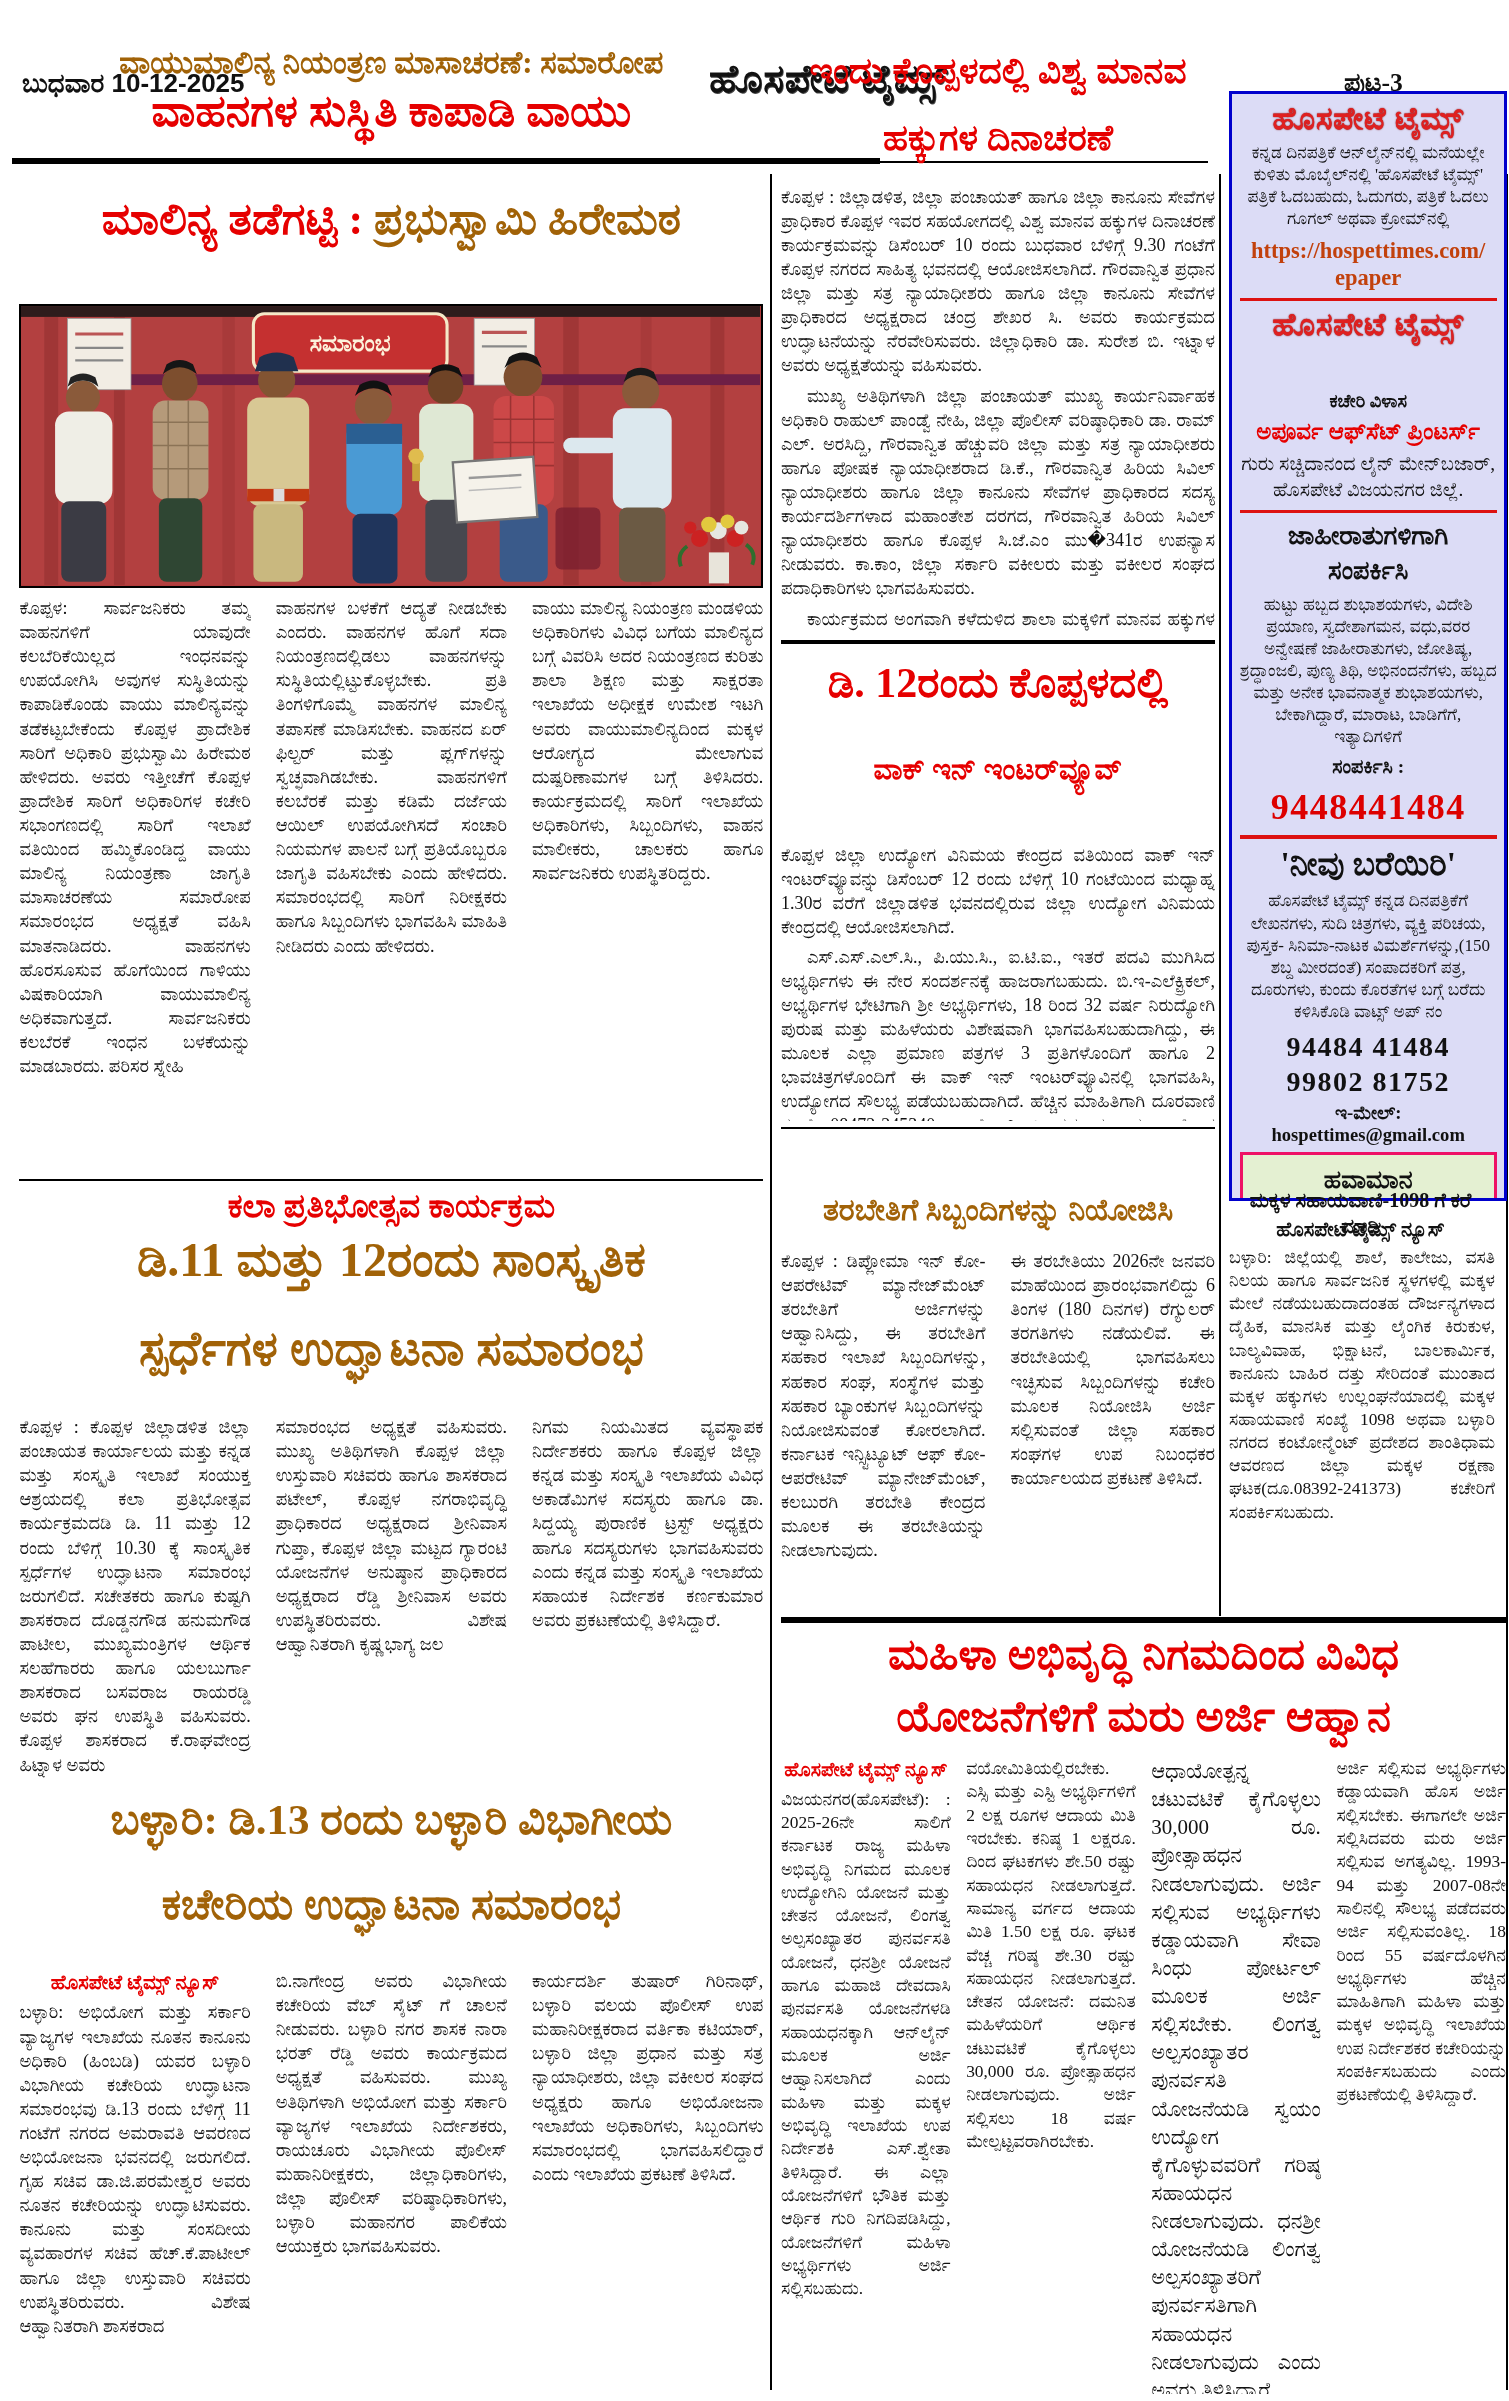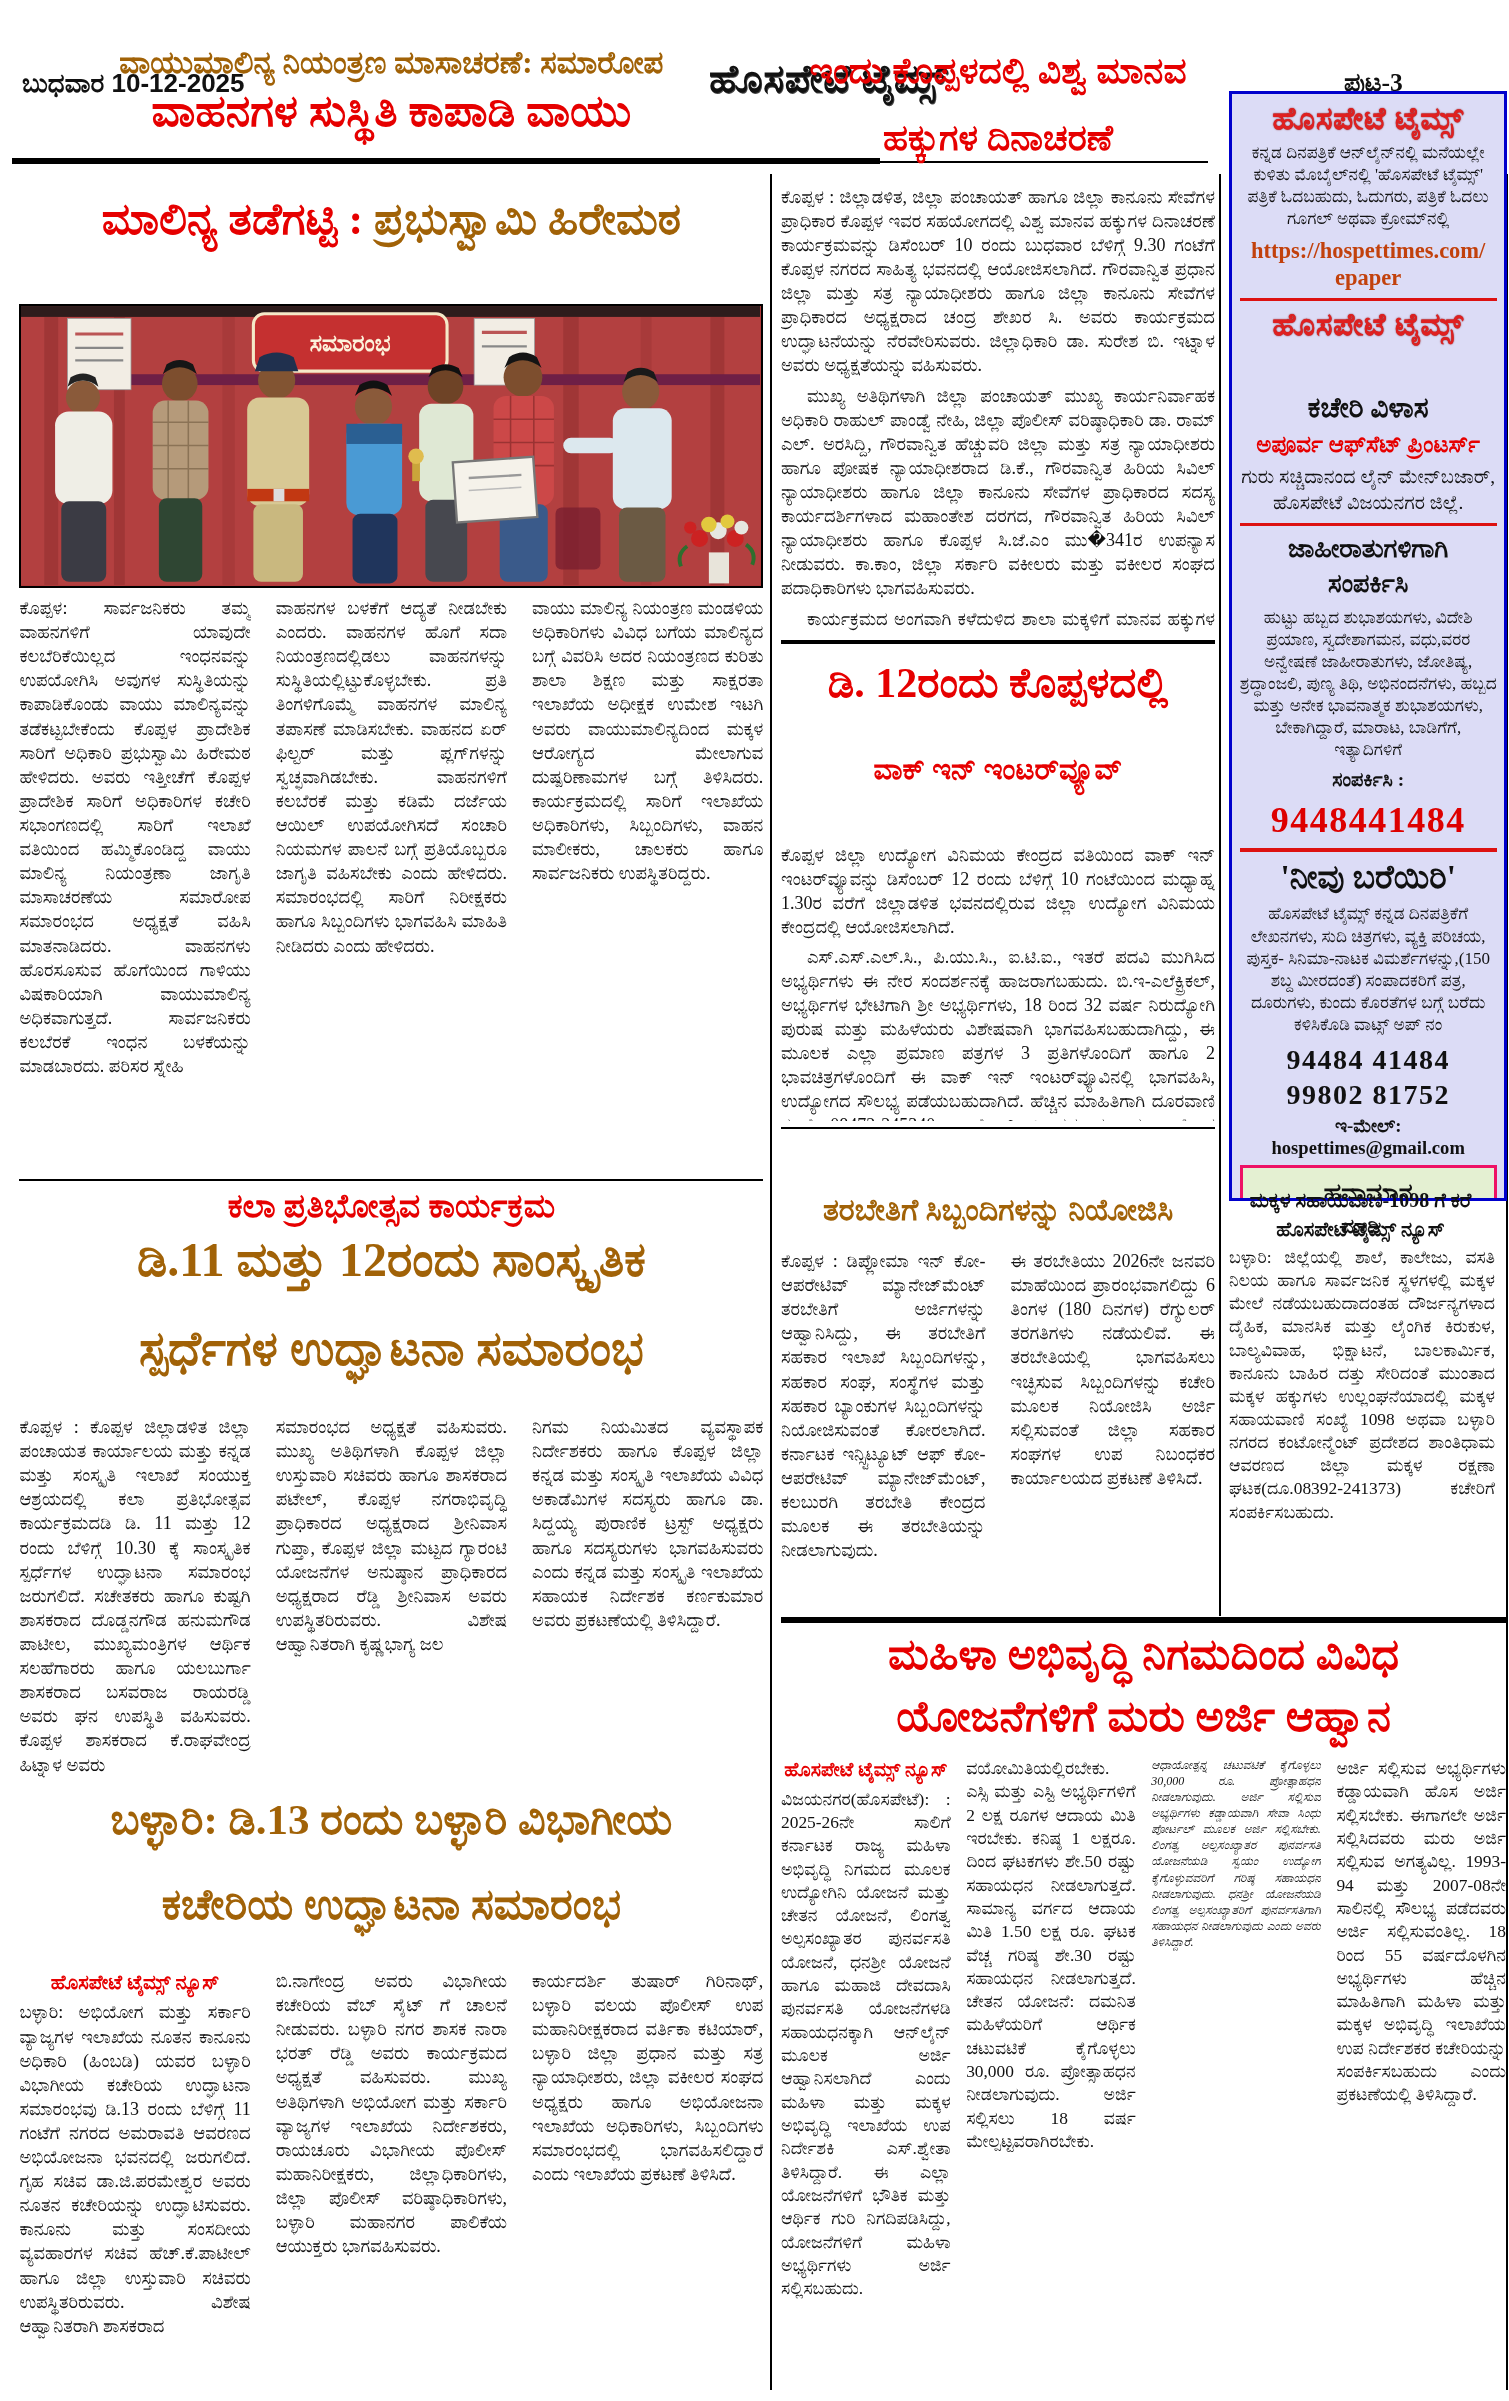--- a/index.html
+++ b/index.html
@@ -210,21 +210,21 @@
     <div>ಕೊಪ್ಪಳ : ಡಿಪ್ಲೋಮಾ ಇನ್ ಕೋ-ಆಪರೇಟಿವ್ ಮ್ಯಾನೇಜ್‌ಮೆಂಟ್ ತರಬೇತಿಗೆ ಅರ್ಜಿಗಳನ್ನು ಆಹ್ವಾನಿಸಿದ್ದು, ಈ ತರಬೇತಿಗೆ ಸಹಕಾರ ಇಲಾಖೆ ಸಿಬ್ಬಂದಿಗಳನ್ನು, ಸಹಕಾರ ಸಂಘ, ಸಂಸ್ಥೆಗಳ ಮತ್ತು ಸಹಕಾರ ಬ್ಯಾಂಕುಗಳ ಸಿಬ್ಬಂದಿಗಳನ್ನು ನಿಯೋಜಿಸುವಂತೆ ಕೋರಲಾಗಿದೆ. ಕರ್ನಾಟಕ ಇನ್ಸ್ಟಿಟ್ಯೂಟ್ ಆಫ್ ಕೋ-ಆಪರೇಟಿವ್ ಮ್ಯಾನೇಜ್‌ಮೆಂಟ್, ಕಲಬುರಗಿ ತರಬೇತಿ ಕೇಂದ್ರದ ಮೂಲಕ ಈ ತರಬೇತಿಯನ್ನು ನೀಡಲಾಗುವುದು.</div>
     <div>ಈ ತರಬೇತಿಯು 2026ನೇ ಜನವರಿ ಮಾಹೆಯಿಂದ ಪ್ರಾರಂಭವಾಗಲಿದ್ದು 6 ತಿಂಗಳ (180 ದಿನಗಳ) ರೆಗ್ಯುಲರ್ ತರಗತಿಗಳು ನಡೆಯಲಿವೆ. ಈ ತರಬೇತಿಯಲ್ಲಿ ಭಾಗವಹಿಸಲು ಇಚ್ಛಿಸುವ ಸಿಬ್ಬಂದಿಗಳನ್ನು ಕಚೇರಿ ಮೂಲಕ ನಿಯೋಜಿಸಿ ಅರ್ಜಿ ಸಲ್ಲಿಸುವಂತೆ ಜಿಲ್ಲಾ ಸಹಕಾರ ಸಂಘಗಳ ಉಪ ನಿಬಂಧಕರ ಕಾರ್ಯಾಲಯದ ಪ್ರಕಟಣೆ ತಿಳಿಸಿದೆ.</div>
   </div>
 
   <div id="sidebox" class="abs" style="left:1229px;top:91px;width:257px;height:1085px;">
     <div class="logo">ಹೊಸಪೇಟೆ ಟೈಮ್ಸ್</div>
     <div class="sb-p">ಕನ್ನಡ ದಿನಪತ್ರಿಕೆ ಆನ್‌ಲೈನ್‌ನಲ್ಲಿ ಮನೆಯಲ್ಲೇ ಕುಳಿತು ಮೊಬೈಲ್‌ನಲ್ಲಿ 'ಹೊಸಪೇಟೆ ಟೈಮ್ಸ್' ಪತ್ರಿಕೆ ಓದಬಹುದು, ಓದುಗರು, ಪತ್ರಿಕೆ ಓದಲು ಗೂಗಲ್ ಅಥವಾ ಕ್ರೋಮ್‌ನಲ್ಲಿ</div>
     <div class="sb-url">https://hospettimes.com/ epaper</div>
     <div class="redrule"></div>
     <div class="logo">ಹೊಸಪೇಟೆ ಟೈಮ್ಸ್</div>
-    <div class="sb-p bold" style="font-size:28px;margin-top:48px;">ಕಚೇರಿ ವಿಳಾಸ</div>
+    <div class="sb-p bold" style="font-size:18px;margin-top:48px;">ಕಚೇರಿ ವಿಳಾಸ</div>
     <div class="red bold" style="font-size:23px;">ಅಪೂರ್ವ ಆಫ್‌ಸೆಟ್ ಪ್ರಿಂಟರ್ಸ್</div>
     <div class="sb-p" style="font-size:19.4px;">ಗುರು ಸಚ್ಚಿದಾನಂದ ಲೈನ್ ಮೇನ್‌ಬಜಾರ್, ಹೊಸಪೇಟೆ ವಿಜಯನಗರ ಜಿಲ್ಲೆ.</div>
     <div class="redrule"></div>
     <div class="sb-big">ಜಾಹೀರಾತುಗಳಿಗಾಗಿ</div>
     <div class="sb-big" style="margin:3.1px 0 4.6px 0;">ಸಂಪರ್ಕಿಸಿ</div>
     <div class="sb-p">ಹುಟ್ಟು ಹಬ್ಬದ ಶುಭಾಶಯಗಳು, ವಿದೇಶಿ ಪ್ರಯಾಣ, ಸ್ವದೇಶಾಗಮನ, ವಧು,ವರರ ಅನ್ವೇಷಣೆ ಜಾಹೀರಾತುಗಳು, ಜೋತಿಷ್ಯ, ಶ್ರದ್ಧಾಂಜಲಿ, ಪುಣ್ಯ ತಿಥಿ, ಅಭಿನಂದನೆಗಳು, ಹಬ್ಬದ ಮತ್ತು ಅನೇಕ ಭಾವನಾತ್ಮಕ ಶುಭಾಶಯಗಳು, ಬೇಕಾಗಿದ್ದಾರೆ, ಮಾರಾಟ, ಬಾಡಿಗೆಗೆ, ಇತ್ಯಾದಿಗಳಿಗೆ</div>
     <div class="sb-p bold" style="font-size:19.4px;">ಸಂಪರ್ಕಿಸಿ :</div>
     <div class="sb-phone">9448441484</div>
     <div class="redrule"></div>
     <div class="bold" style="font-size:33px;">'ನೀವು ಬರೆಯಿರಿ'</div>
@@ -244,18 +244,18 @@
 
   <div class="abs rule" style="left:781px;top:1617px;width:725px;height:6.2px;"></div>
   <div class="abs headline red" style="left:781px;top:1631px;width:725px;font-size:43px;">ಮಹಿಳಾ ಅಭಿವೃದ್ಧಿ ನಿಗಮದಿಂದ ವಿವಿಧ</div>
   <div class="abs headline red" style="left:781px;top:1693px;width:725px;font-size:43px;">ಯೋಜನೆಗಳಿಗೆ ಮರು ಅರ್ಜಿ ಆಹ್ವಾನ</div>
   <div class="abs body-cols" style="left:781px;top:1757px;width:725px;height:637px;gap:15.5px;">
     <div style="font-size:17.4px;">
       <div class="byline red" style="font-size:19.4px;">ಹೊಸಪೇಟೆ ಟೈಮ್ಸ್ ನ್ಯೂಸ್</div>
       <span>ವಿಜಯನಗರ(ಹೊಸಪೇಟೆ): : 2025-26ನೇ ಸಾಲಿಗೆ ಕರ್ನಾಟಕ ರಾಜ್ಯ ಮಹಿಳಾ ಅಭಿವೃದ್ಧಿ ನಿಗಮದ ಮೂಲಕ ಉದ್ಯೋಗಿನಿ ಯೋಜನೆ ಮತ್ತು ಚೇತನ ಯೋಜನೆ, ಲಿಂಗತ್ವ ಅಲ್ಪಸಂಖ್ಯಾತರ ಪುನರ್ವಸತಿ ಯೋಜನೆ, ಧನಶ್ರೀ ಯೋಜನೆ ಹಾಗೂ ಮಹಾಜಿ ದೇವದಾಸಿ ಪುನರ್ವಸತಿ ಯೋಜನೆಗಳಡಿ ಸಹಾಯಧನಕ್ಕಾಗಿ ಆನ್‌ಲೈನ್ ಮೂಲಕ ಅರ್ಜಿ ಆಹ್ವಾನಿಸಲಾಗಿದೆ ಎಂದು ಮಹಿಳಾ ಮತ್ತು ಮಕ್ಕಳ ಅಭಿವೃದ್ಧಿ ಇಲಾಖೆಯ ಉಪ ನಿರ್ದೇಶಕಿ ಎಸ್.ಶ್ವೇತಾ ತಿಳಿಸಿದ್ದಾರೆ. ಈ ಎಲ್ಲಾ ಯೋಜನೆಗಳಿಗೆ ಭೌತಿಕ ಮತ್ತು ಆರ್ಥಿಕ ಗುರಿ ನಿಗದಿಪಡಿಸಿದ್ದು, ಯೋಜನೆಗಳಿಗೆ ಮಹಿಳಾ ಅಭ್ಯರ್ಥಿಗಳು ಅರ್ಜಿ ಸಲ್ಲಿಸಬಹುದು.</span>
     </div>
     <div style="font-size:17.4px;">ವಯೋಮಿತಿಯಲ್ಲಿರಬೇಕು. ಎಸ್ಸಿ ಮತ್ತು ಎಸ್ಟಿ ಅಭ್ಯರ್ಥಿಗಳಿಗೆ 2 ಲಕ್ಷ ರೂಗಳ ಆದಾಯ ಮಿತಿ ಇರಬೇಕು. ಕನಿಷ್ಠ 1 ಲಕ್ಷರೂ. ದಿಂದ ಘಟಕಗಳು ಶೇ.50 ರಷ್ಟು ಸಹಾಯಧನ ನೀಡಲಾಗುತ್ತದೆ. ಸಾಮಾನ್ಯ ವರ್ಗದ ಆದಾಯ ಮಿತಿ 1.50 ಲಕ್ಷ ರೂ. ಘಟಕ ವೆಚ್ಚ ಗರಿಷ್ಠ ಶೇ.30 ರಷ್ಟು ಸಹಾಯಧನ ನೀಡಲಾಗುತ್ತದೆ. ಚೇತನ ಯೋಜನೆ: ದಮನಿತ ಮಹಿಳೆಯರಿಗೆ ಆರ್ಥಿಕ ಚಟುವಟಿಕೆ ಕೈಗೊಳ್ಳಲು 30,000 ರೂ. ಪ್ರೋತ್ಸಾಹಧನ ನೀಡಲಾಗುವುದು. ಅರ್ಜಿ ಸಲ್ಲಿಸಲು 18 ವರ್ಷ ಮೇಲ್ಪಟ್ಟವರಾಗಿರಬೇಕು.</div>
-    <div style="font-size:12px;font-style:italic;">ಆಧಾಯೋತ್ಪನ್ನ ಚಟುವಟಿಕೆ ಕೈಗೊಳ್ಳಲು 30,000 ರೂ. ಪ್ರೋತ್ಸಾಹಧನ ನೀಡಲಾಗುವುದು. ಅರ್ಜಿ ಸಲ್ಲಿಸುವ ಅಭ್ಯರ್ಥಿಗಳು ಕಡ್ಡಾಯವಾಗಿ ಸೇವಾ ಸಿಂಧು ಪೋರ್ಟಲ್ ಮೂಲಕ ಅರ್ಜಿ ಸಲ್ಲಿಸಬೇಕು. ಲಿಂಗತ್ವ ಅಲ್ಪಸಂಖ್ಯಾತರ ಪುನರ್ವಸತಿ ಯೋಜನೆಯಡಿ ಸ್ವಯಂ ಉದ್ಯೋಗ ಕೈಗೊಳ್ಳುವವರಿಗೆ ಗರಿಷ್ಠ ಸಹಾಯಧನ ನೀಡಲಾಗುವುದು. ಧನಶ್ರೀ ಯೋಜನೆಯಡಿ ಲಿಂಗತ್ವ ಅಲ್ಪಸಂಖ್ಯಾತರಿಗೆ ಪುನರ್ವಸತಿಗಾಗಿ ಸಹಾಯಧನ ನೀಡಲಾಗುವುದು ಎಂದು ಅವರು ತಿಳಿಸಿದ್ದಾರೆ.</div>
+    <div style="font-size:21px;">ಆಧಾಯೋತ್ಪನ್ನ ಚಟುವಟಿಕೆ ಕೈಗೊಳ್ಳಲು 30,000 ರೂ. ಪ್ರೋತ್ಸಾಹಧನ ನೀಡಲಾಗುವುದು. ಅರ್ಜಿ ಸಲ್ಲಿಸುವ ಅಭ್ಯರ್ಥಿಗಳು ಕಡ್ಡಾಯವಾಗಿ ಸೇವಾ ಸಿಂಧು ಪೋರ್ಟಲ್ ಮೂಲಕ ಅರ್ಜಿ ಸಲ್ಲಿಸಬೇಕು. ಲಿಂಗತ್ವ ಅಲ್ಪಸಂಖ್ಯಾತರ ಪುನರ್ವಸತಿ ಯೋಜನೆಯಡಿ ಸ್ವಯಂ ಉದ್ಯೋಗ ಕೈಗೊಳ್ಳುವವರಿಗೆ ಗರಿಷ್ಠ ಸಹಾಯಧನ ನೀಡಲಾಗುವುದು. ಧನಶ್ರೀ ಯೋಜನೆಯಡಿ ಲಿಂಗತ್ವ ಅಲ್ಪಸಂಖ್ಯಾತರಿಗೆ ಪುನರ್ವಸತಿಗಾಗಿ ಸಹಾಯಧನ ನೀಡಲಾಗುವುದು ಎಂದು ಅವರು ತಿಳಿಸಿದ್ದಾರೆ.</div>
     <div style="font-size:17.4px;">ಅರ್ಜಿ ಸಲ್ಲಿಸುವ ಅಭ್ಯರ್ಥಿಗಳು ಕಡ್ಡಾಯವಾಗಿ ಹೊಸ ಅರ್ಜಿ ಸಲ್ಲಿಸಬೇಕು. ಈಗಾಗಲೇ ಅರ್ಜಿ ಸಲ್ಲಿಸಿದವರು ಮರು ಅರ್ಜಿ ಸಲ್ಲಿಸುವ ಅಗತ್ಯವಿಲ್ಲ. 1993-94 ಮತ್ತು 2007-08ನೇ ಸಾಲಿನಲ್ಲಿ ಸೌಲಭ್ಯ ಪಡೆದವರು ಅರ್ಜಿ ಸಲ್ಲಿಸುವಂತಿಲ್ಲ. 18 ರಿಂದ 55 ವರ್ಷದೊಳಗಿನ ಅಭ್ಯರ್ಥಿಗಳು ಹೆಚ್ಚಿನ ಮಾಹಿತಿಗಾಗಿ ಮಹಿಳಾ ಮತ್ತು ಮಕ್ಕಳ ಅಭಿವೃದ್ಧಿ ಇಲಾಖೆಯ ಉಪ ನಿರ್ದೇಶಕರ ಕಚೇರಿಯನ್ನು ಸಂಪರ್ಕಿಸಬಹುದು ಎಂದು ಪ್ರಕಟಣೆಯಲ್ಲಿ ತಿಳಿಸಿದ್ದಾರೆ.</div>
   </div>
 
 </div>
 
 
 </body></html>

